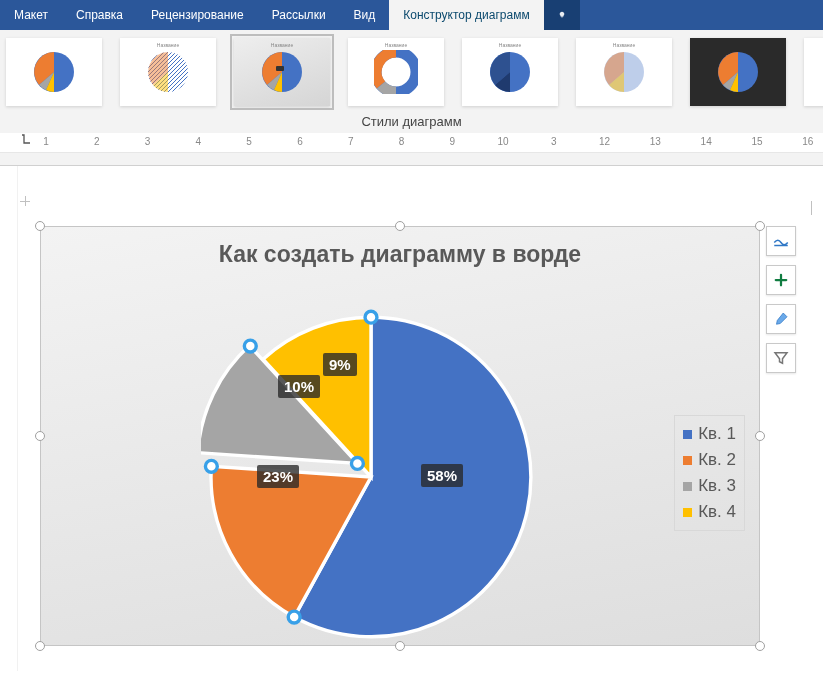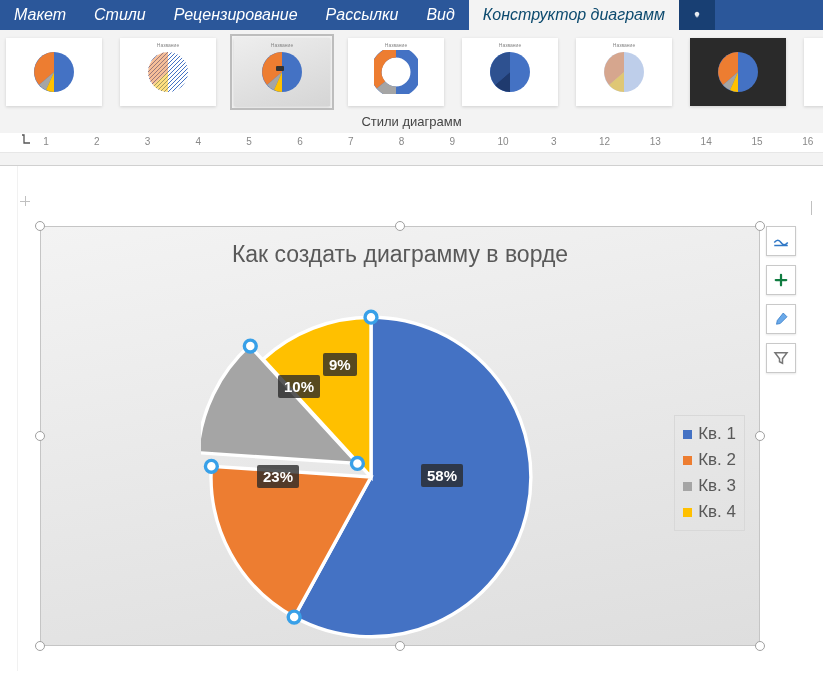--- a/index.html
+++ b/index.html
@@ -19,23 +19,22 @@
       background: #2b579a;
       color: #fff;
       height: 30px;
       align-items: stretch;
     }
     .ribbon-tab {
       padding: 0 14px;
       display: flex;
       align-items: center;
       cursor: pointer;
-      font-size: 16px;
+      font-size: 12px;
       white-space: nowrap;
-      font-style: italic;
     }
     .ribbon-tab.selected {
       background: #f3f3f3;
       color: #0c4a6e;
     }
     .ribbon-tab.dark {
       background: #183f73;
     }
     .ribbon-tellme {
       width: 36px;
@@ -150,21 +149,21 @@
       background: #fff;
       border: 1px solid #a0a0a0;
       border-radius: 50%;
     }
     .h-tl{left:-6px;top:-6px}.h-tr{right:-6px;top:-6px}.h-bl{left:-6px;bottom:-6px}.h-br{right:-6px;bottom:-6px}
     .h-t{left:50%;top:-6px;margin-left:-5px}.h-b{left:50%;bottom:-6px;margin-left:-5px}.h-l{left:-6px;top:50%;margin-top:-5px}.h-r{right:-6px;top:50%;margin-top:-5px}
 
     .chart-title {
       text-align: center;
       font-size: 23px;
-      font-weight: 400;
+      font-weight: 700;
       color: #595959;
       padding: 14px 0 10px 0;
     }
     .pie-svg {
       position: absolute;
       left: 160px; top: 80px;
     }
     .pie-svg path {
       stroke: #fff;
       stroke-width: 2;
@@ -218,21 +217,21 @@
       display: flex; align-items:center; justify-content:center;
       box-shadow: 0 1px 2px rgba(0,0,0,0.1);
     }
     .side-btn svg { width:18px; height:18px; }
   </style>
 </head>
 <body>
 
 <div class="ribbon-tabs">
   <div class="ribbon-tab">Макет</div>
-  <div class="ribbon-tab">Стили</div>
+  <div class="ribbon-tab">Справка</div>
   <div class="ribbon-tab">Рецензирование</div>
   <div class="ribbon-tab">Рассылки</div>
   <div class="ribbon-tab">Вид</div>
   <div class="ribbon-tab selected">Конструктор диаграмм</div>
   <div class="ribbon-tab ribbon-tellme dark">
     <svg viewBox="0 0 24 24">
         <path fill="#fff" d="M9 21h6v-1H9v1zm3-19C8 2 5 5 5 9c0 2.4 1.2 4.5 3 5.7V17h8v-2.3c1.8-1.2 3-3.3 3-5.7 0-4-3-7-7-7z" opacity="0.9"></path>
       </svg>
   </div>
 </div>

